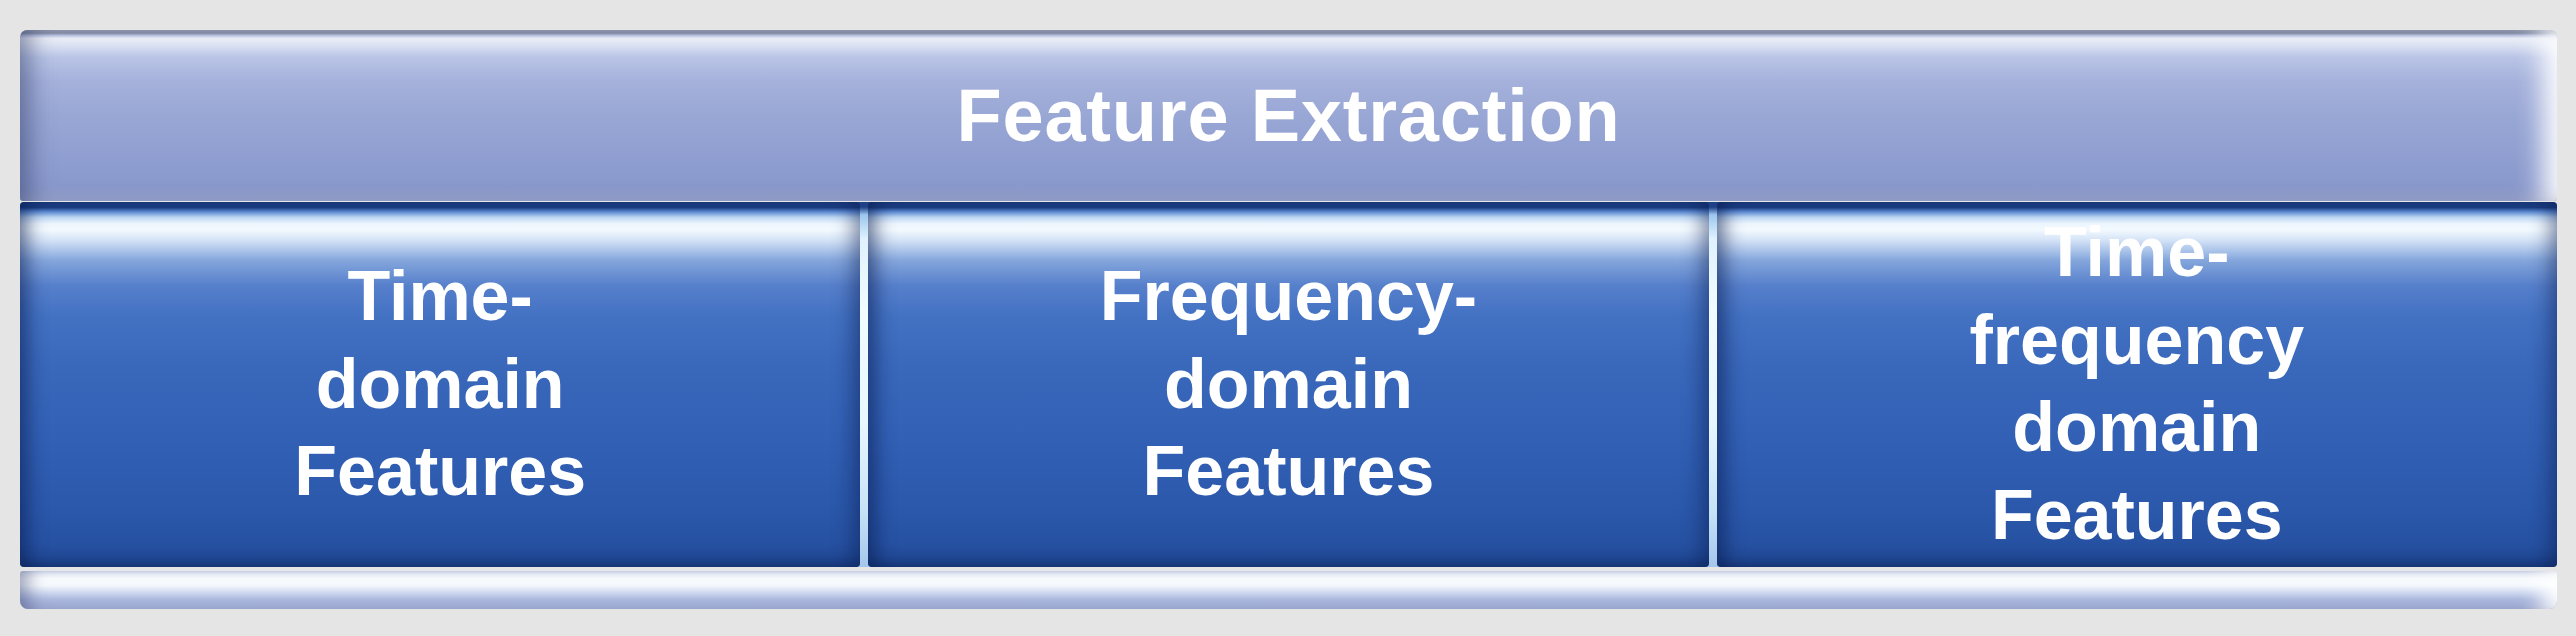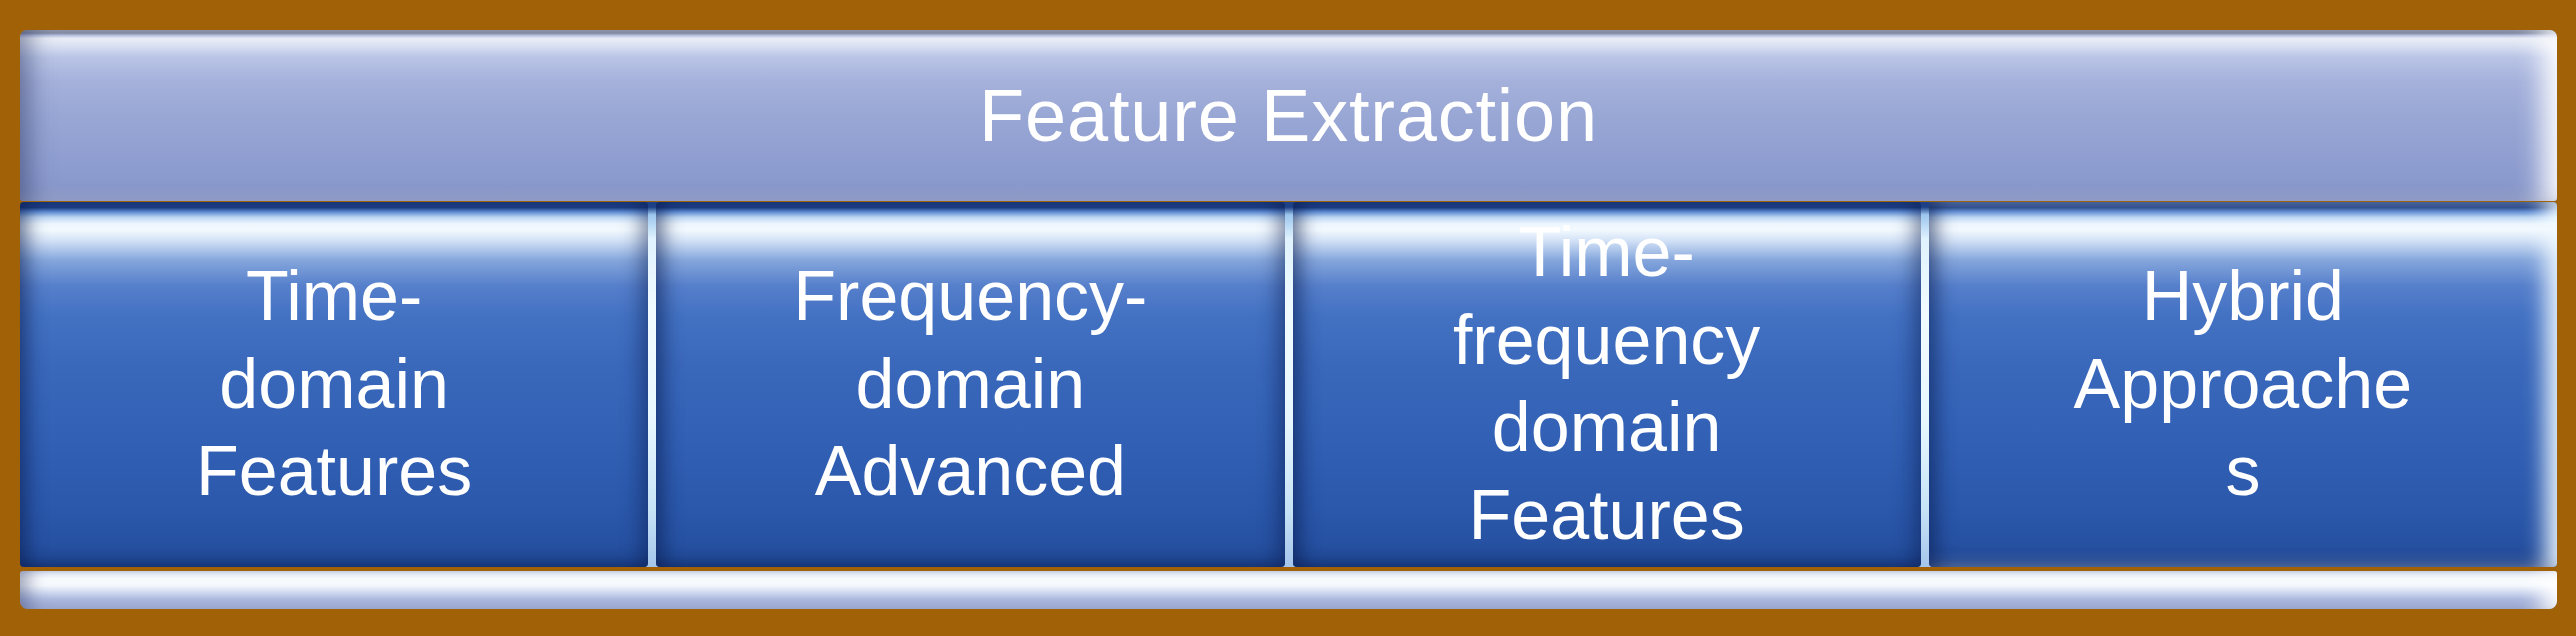--- a/index.html
+++ b/index.html
@@ -1,23 +1,24 @@
 <!DOCTYPE html>
 <html style="font-size:12.8px"><head>
 <meta charset="utf-8">
 <style>
   html, body { margin: 0; padding: 0; background: #ffffff; }
 
   .canvas {
     position: relative;
     width: 2576px;
     height: 637px;
-    background: #a16207;
+    background: #e5e5e5;
     overflow: hidden;
     font-family: "Liberation Sans", "DejaVu Sans", sans-serif;
+    font-weight: bold;
   }
 
   .banner { position: absolute; left: 20px; top: 30px; width: 2537px; }
 
   
   .header-bar {
     height: 171px;
     border-radius: 7.2px 7.2px 3.2px 3.2px;
     background: linear-gradient(180deg,
       #78819b 0%, #6f7993 1.8%,
@@ -140,32 +141,27 @@
 
     <div class="row">
       <div class="box">
         <div class="box-label">Time-
 domain
 Features</div>
       </div>
       <div class="box">
         <div class="box-label">Frequency-
 domain
-Advanced</div>
+Features</div>
       </div>
       <div class="box">
         <div class="box-label">Time-
 frequency
 domain
 Features</div>
-      </div>
-      <div class="box box--last">
-        <div class="box-label">Hybrid
-Approache
-s</div>
       </div>
     </div>
 
     <div class="footer-bar"></div>
 
   </div>
 </div>
 
 
 </body></html>

